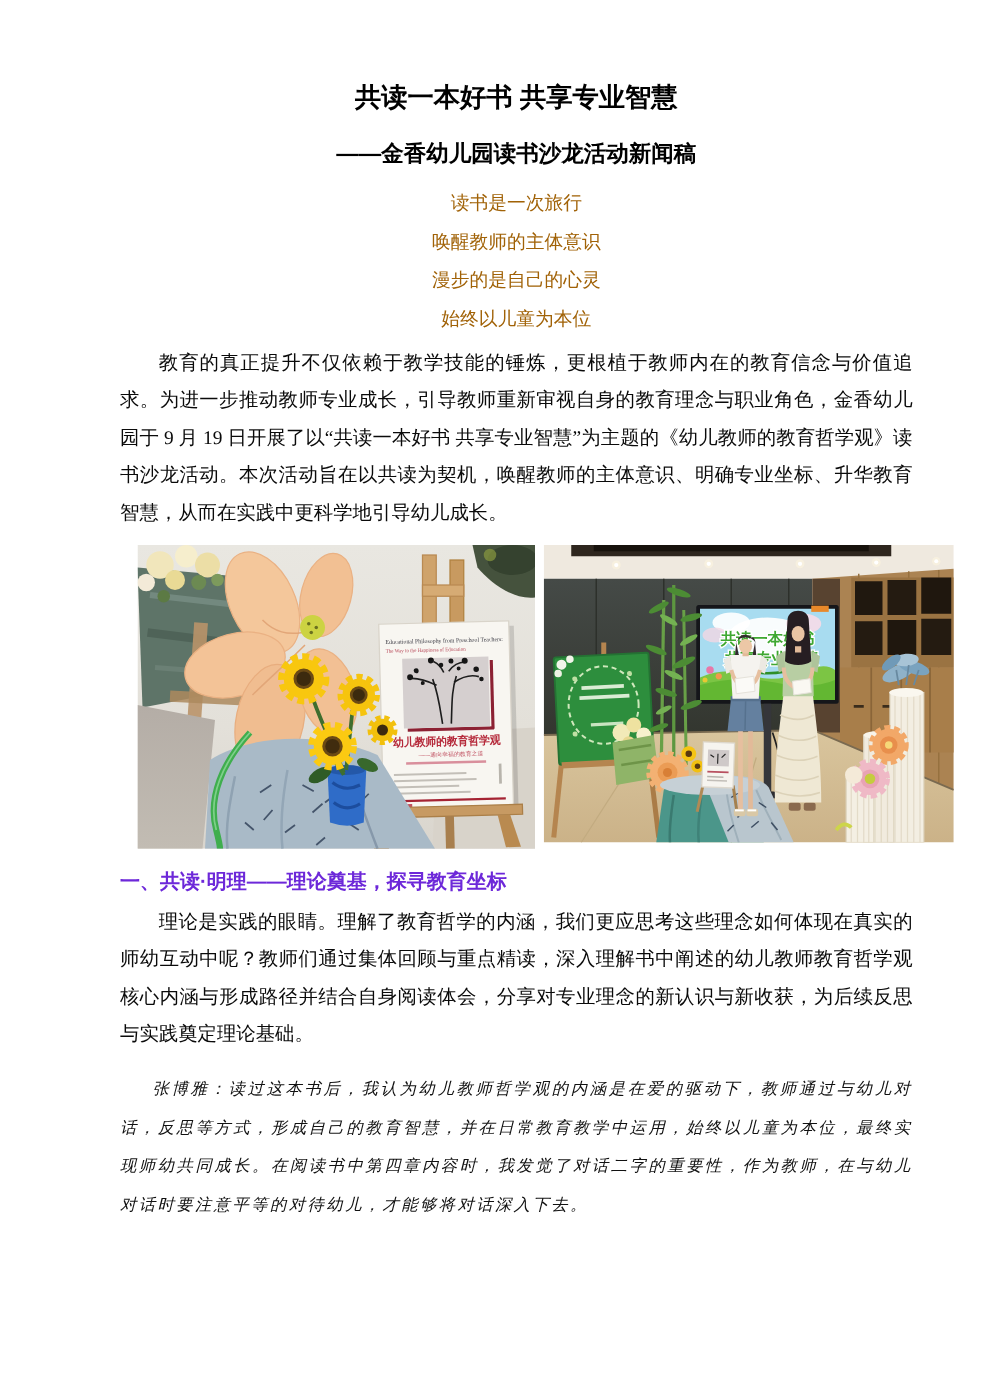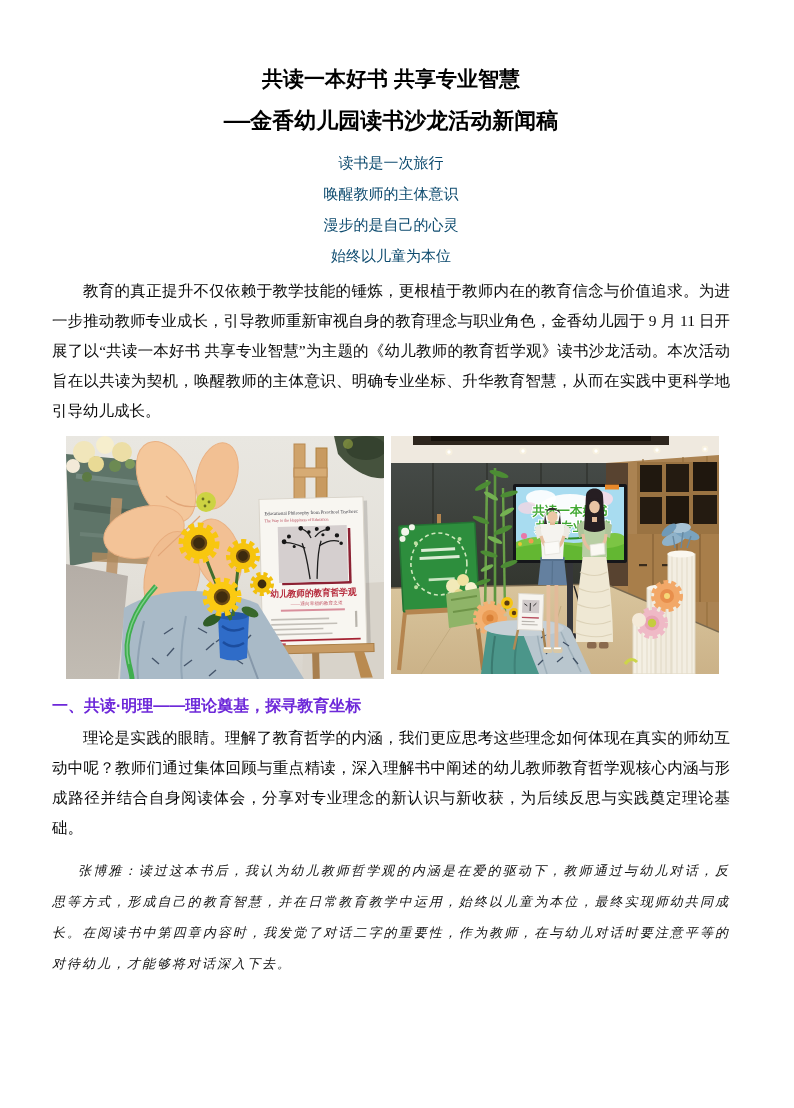--- a/index.html
+++ b/index.html
@@ -1,39 +1,39 @@
 <!DOCTYPE html>
 <html><head>
 <meta charset="utf-8">
 <style>
   html,body{margin:0;padding:0;background:#ffffff;}
   .page{
     position:relative;
     width:794px;height:1108px;
     box-sizing:border-box;
-    padding:64px 64px 0 52px;
+    padding:64px 64px 0 96px;
     background:#ffffff;
     color:#000;
     font-family:"Liberation Serif", serif;
     overflow:hidden;
   }
   .title{
     margin:0;text-align:center;
     font-family:"Liberation Sans", sans-serif;
     font-size:21px;font-weight:bold;line-height:30px;color:#000;
   }
   .subtitle{
     margin:12px 0 0 0;text-align:center;
-    font-family:Liberation Mono, monospace;
-    font-size:22px;font-weight:bold;line-height:34px;color:#000;
+    font-family:Liberation Sans, sans-serif;
+    font-size:18px;font-weight:bold;line-height:34px;color:#000;
   }
   .poem{margin-top:8px;}
   .poem p{
     margin:0;text-align:center;
-    font-size:15px;line-height:31px;color:#0c4a6e;
+    font-size:15px;line-height:31px;color:#a16207;
   }
   .body{
     margin:4px 0 0 0;
     font-size:15.5px;line-height:30px;
     text-align:justify;text-indent:2em;color:#0a0a0a;
   }
   .photo-row{
     margin:10px 0 0 14px;
     display:flex;gap:7px;align-items:flex-start;
   }
@@ -59,21 +59,21 @@
   <h1 class="title">共读一本好书 共享专业智慧</h1>
   <h2 class="subtitle">——金香幼儿园读书沙龙活动新闻稿</h2>
 
   <div class="poem">
     <p>读书是一次旅行</p>
     <p>唤醒教师的主体意识</p>
     <p>漫步的是自己的心灵</p>
     <p>始终以儿童为本位</p>
   </div>
 
-  <p class="body">教育的真正提升不仅依赖于教学技能的锤炼，更根植于教师内在的教育信念与价值追求。为进一步推动教师专业成长，引导教师重新审视自身的教育理念与职业角色，金香幼儿园于 9 月 11 日开展了以“共读一本好书 共享专业智慧”为主题的《幼儿教师的教育哲学观》读书沙龙活动。本次活动旨在以共读为契机，唤醒教师的主体意识、明确专业坐标、升华教育智慧，从而在实践中更科学地引导幼儿成长。</p>
+  <p class="body">教育的真正提升不仅依赖于教学技能的锤炼，更根植于教师内在的教育信念与价值追求。为进一步推动教师专业成长，引导教师重新审视自身的教育理念与职业角色，金香幼儿园于 9 月 19 日开展了以“共读一本好书 共享专业智慧”为主题的《幼儿教师的教育哲学观》读书沙龙活动。本次活动旨在以共读为契机，唤醒教师的主体意识、明确专业坐标、升华教育智慧，从而在实践中更科学地引导幼儿成长。</p>
 
   <div class="photo-row">
 
     <figure>
       <svg width="318" height="243" viewBox="0 0 318 243">
         <defs>
           <linearGradient id="lpbg" x1="0" y1="0" x2="0" y2="1">
             <stop offset="0" stop-color="#e9e7e1"></stop>
             <stop offset="0.6" stop-color="#e3e0d9"></stop>
             <stop offset="1" stop-color="#d9d5cd"></stop>

